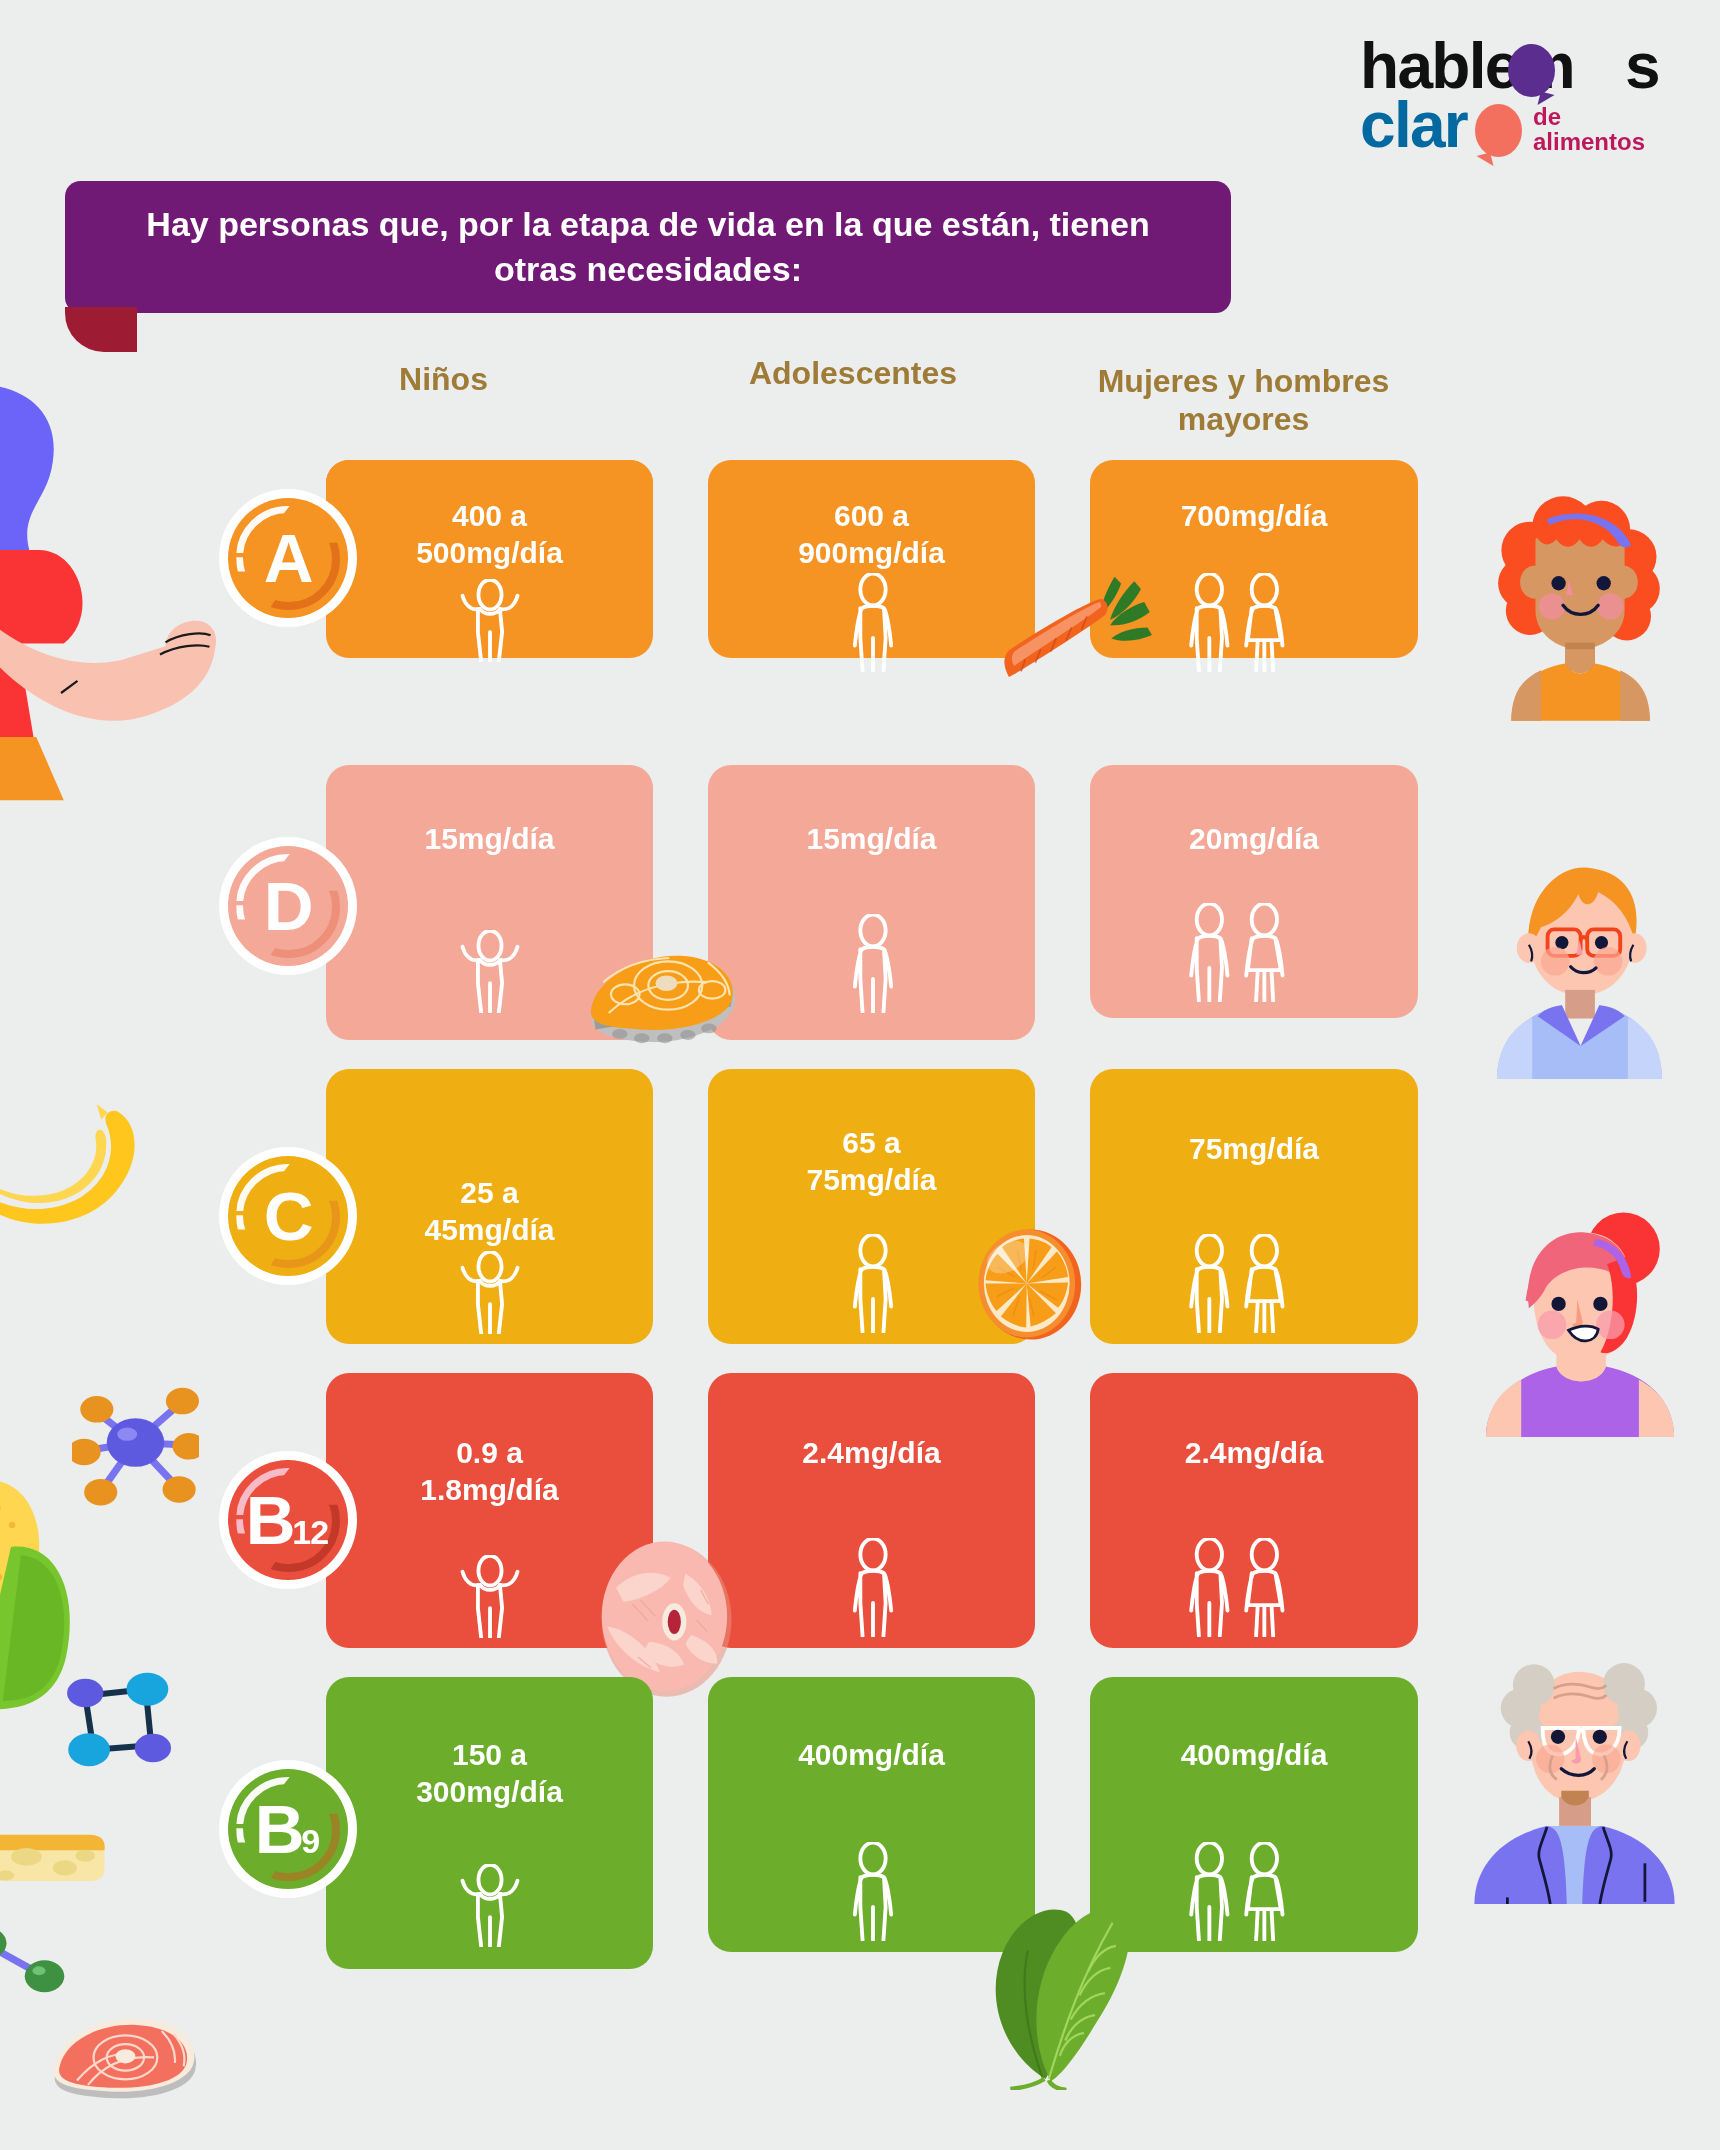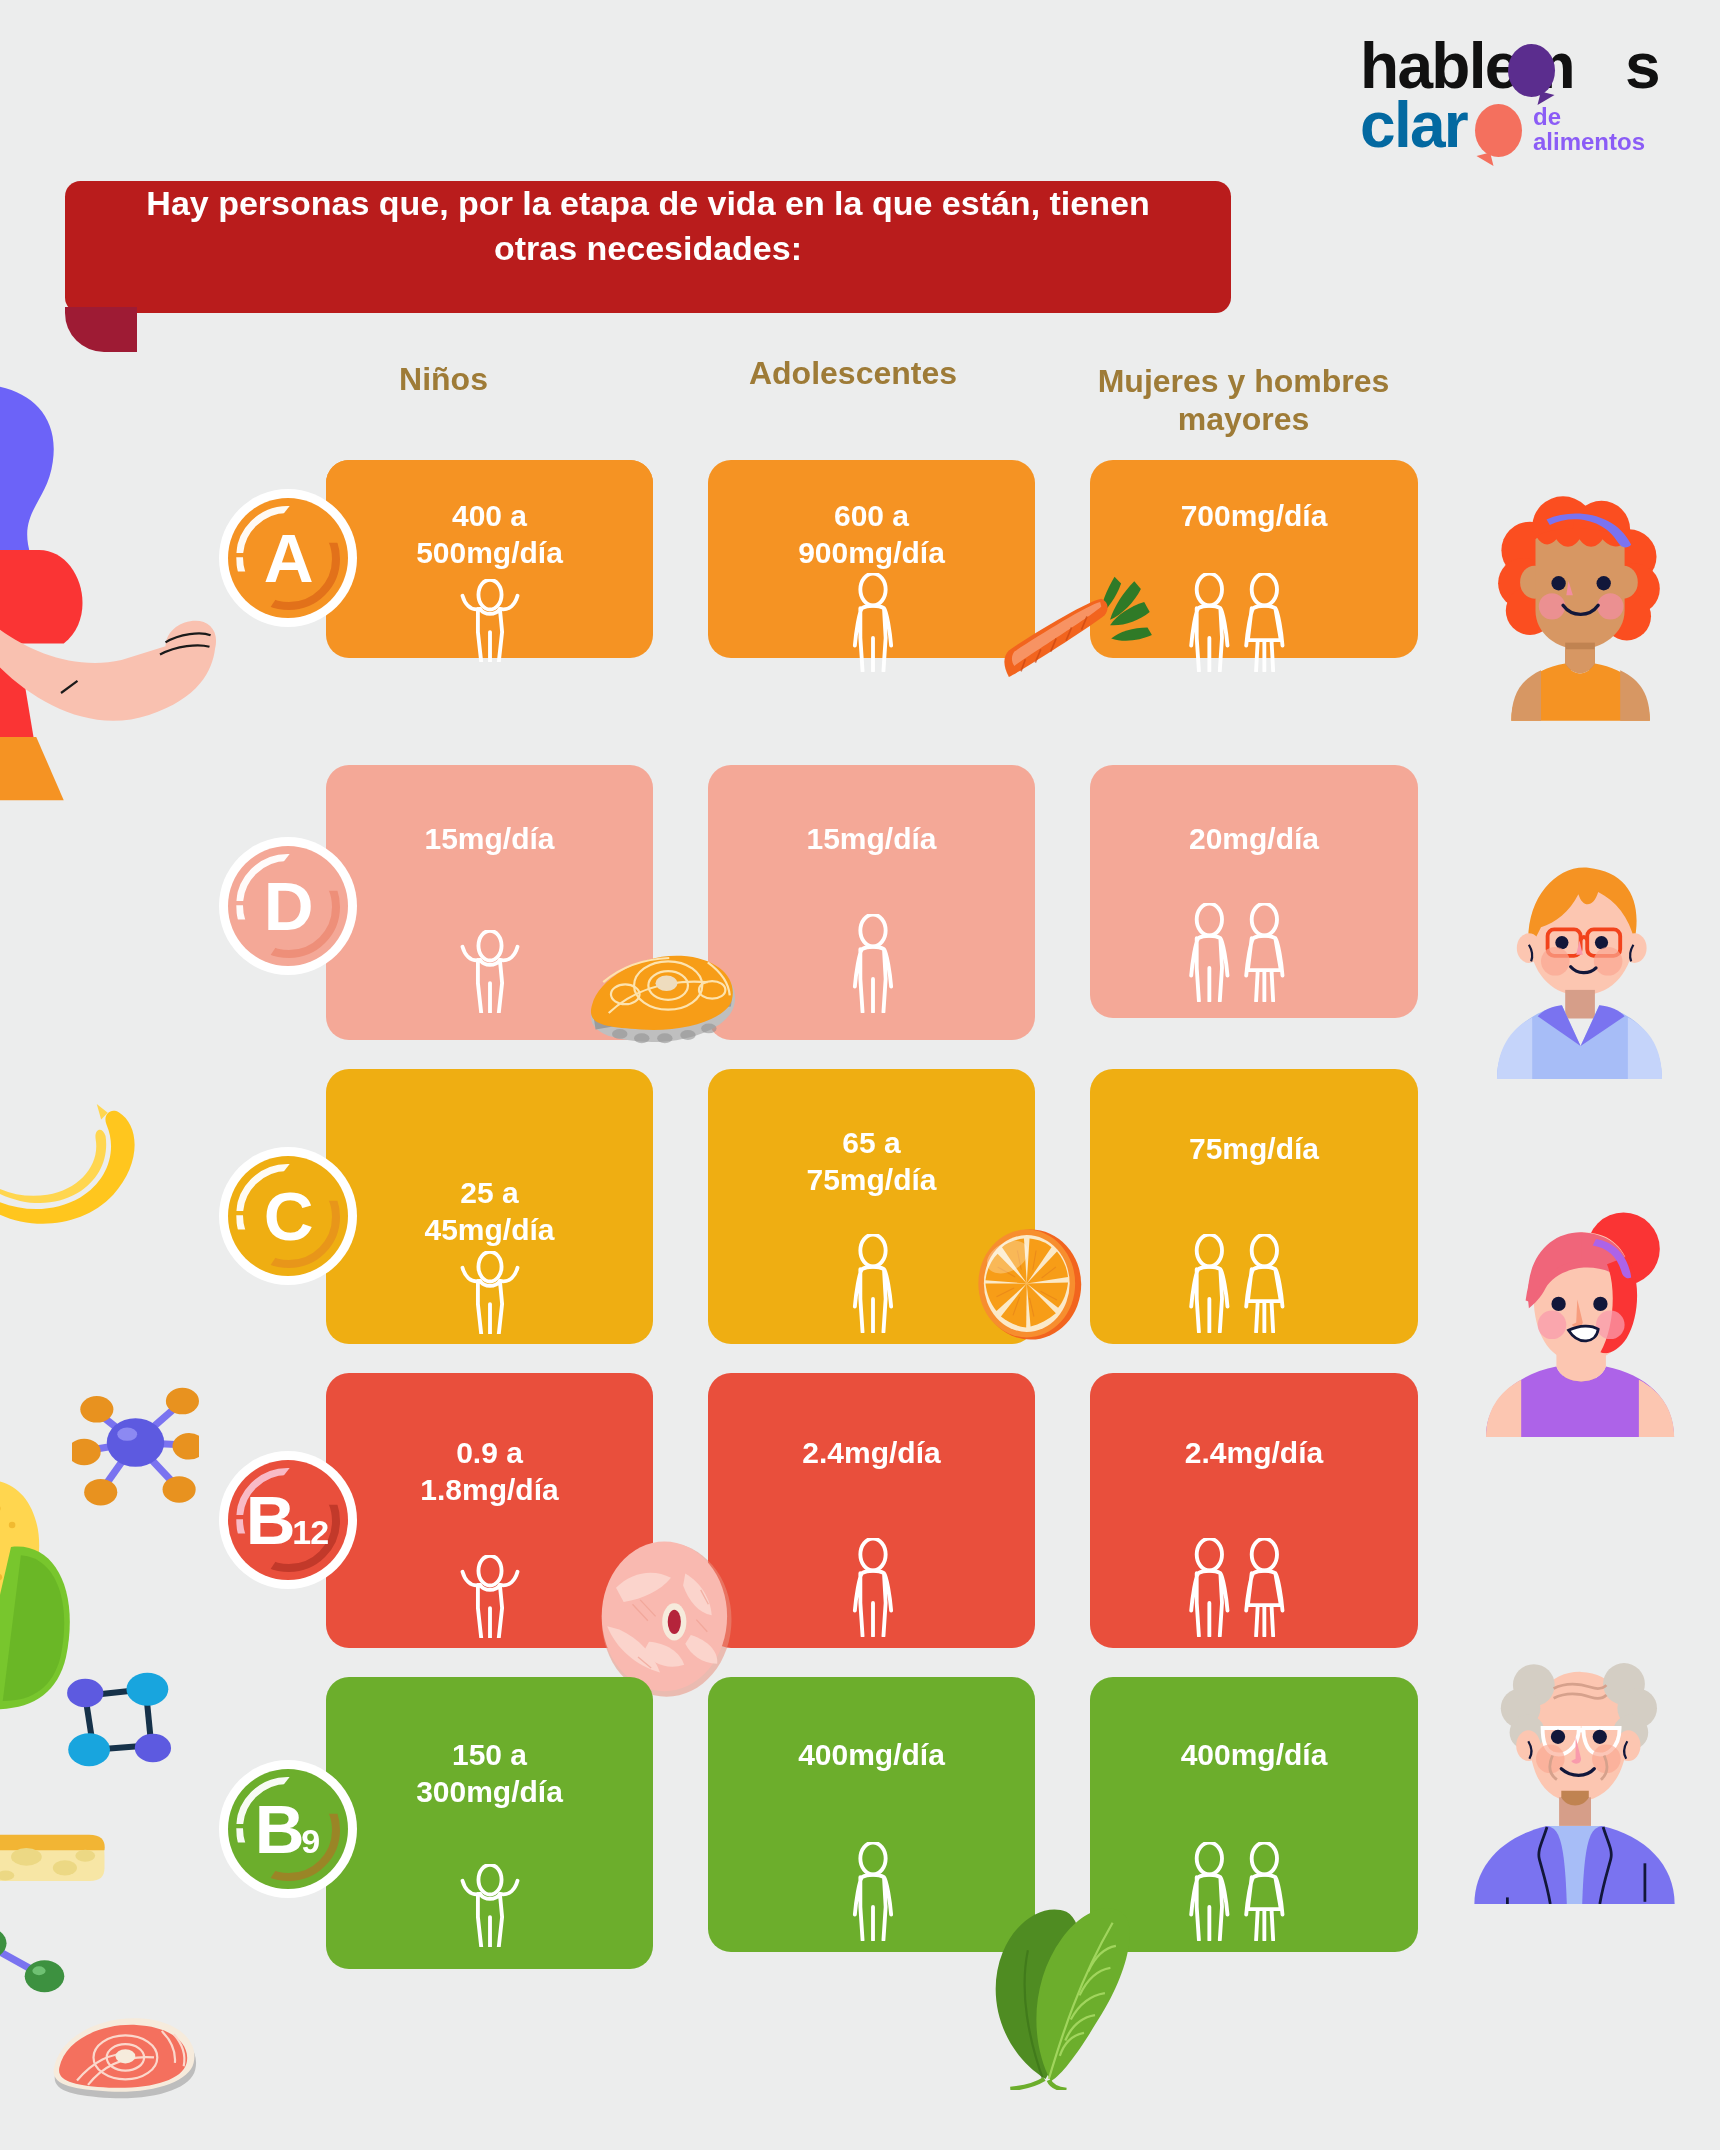--- a/index.html
+++ b/index.html
@@ -22,26 +22,26 @@
                    background:#5B2D8E; border-radius:50%; }
   .bubble-purple::after { content:""; position:absolute; right:2.2px; bottom:-10px;
                    width:0;height:0; border-left:14.3px solid #5B2D8E;
                    border-bottom:14.3px solid transparent; transform:rotate(14deg); }
   .bubble-coral { position:absolute; left:115px; top:70px; width:47px; height:53px;
                   background:#F4705E; border-radius:50%; }
   .bubble-coral::after { content:""; position:absolute; left:3.3px; bottom:-11px;
                   width:0;height:0; border-right:14.3px solid #F4705E;
                   border-bottom:14.3px solid transparent; transform:rotate(-14deg); }
   .logo-sub { position:absolute; left:173px; top:70px; font-size:24px; font-weight:700;
-              color:#8b5cf6; line-height:1.05; }
+              color:#be185d; line-height:1.05; }
 
   
   #banner { position:absolute; left:65px; top:181px; width:1166px; height:132px;
-            background:#b91c1c; border-radius:15.4px; display:flex;
-            align-items:flex-start; justify-content:center; }
+            background:#701a75; border-radius:15.4px; display:flex;
+            align-items:center; justify-content:center; }
   #banner-text { color:#fff; font-size:34px; font-weight:700; text-align:center;
                  line-height:1.32; padding:0 61px; }
   #banner-tail { position:absolute; left:65px; top:307px; width:72px; height:45px;
                  background:#9E1B34; border-bottom-left-radius:39px; }
 
   
   .col-head { position:absolute; color:#9E7B37; font-size:32px; font-weight:700;
               text-align:center; line-height:1.18; }
   #ch0 { left:328px; top:361px; width:231px; }
   #ch1 { left:710px; top:355px; width:286px; }

